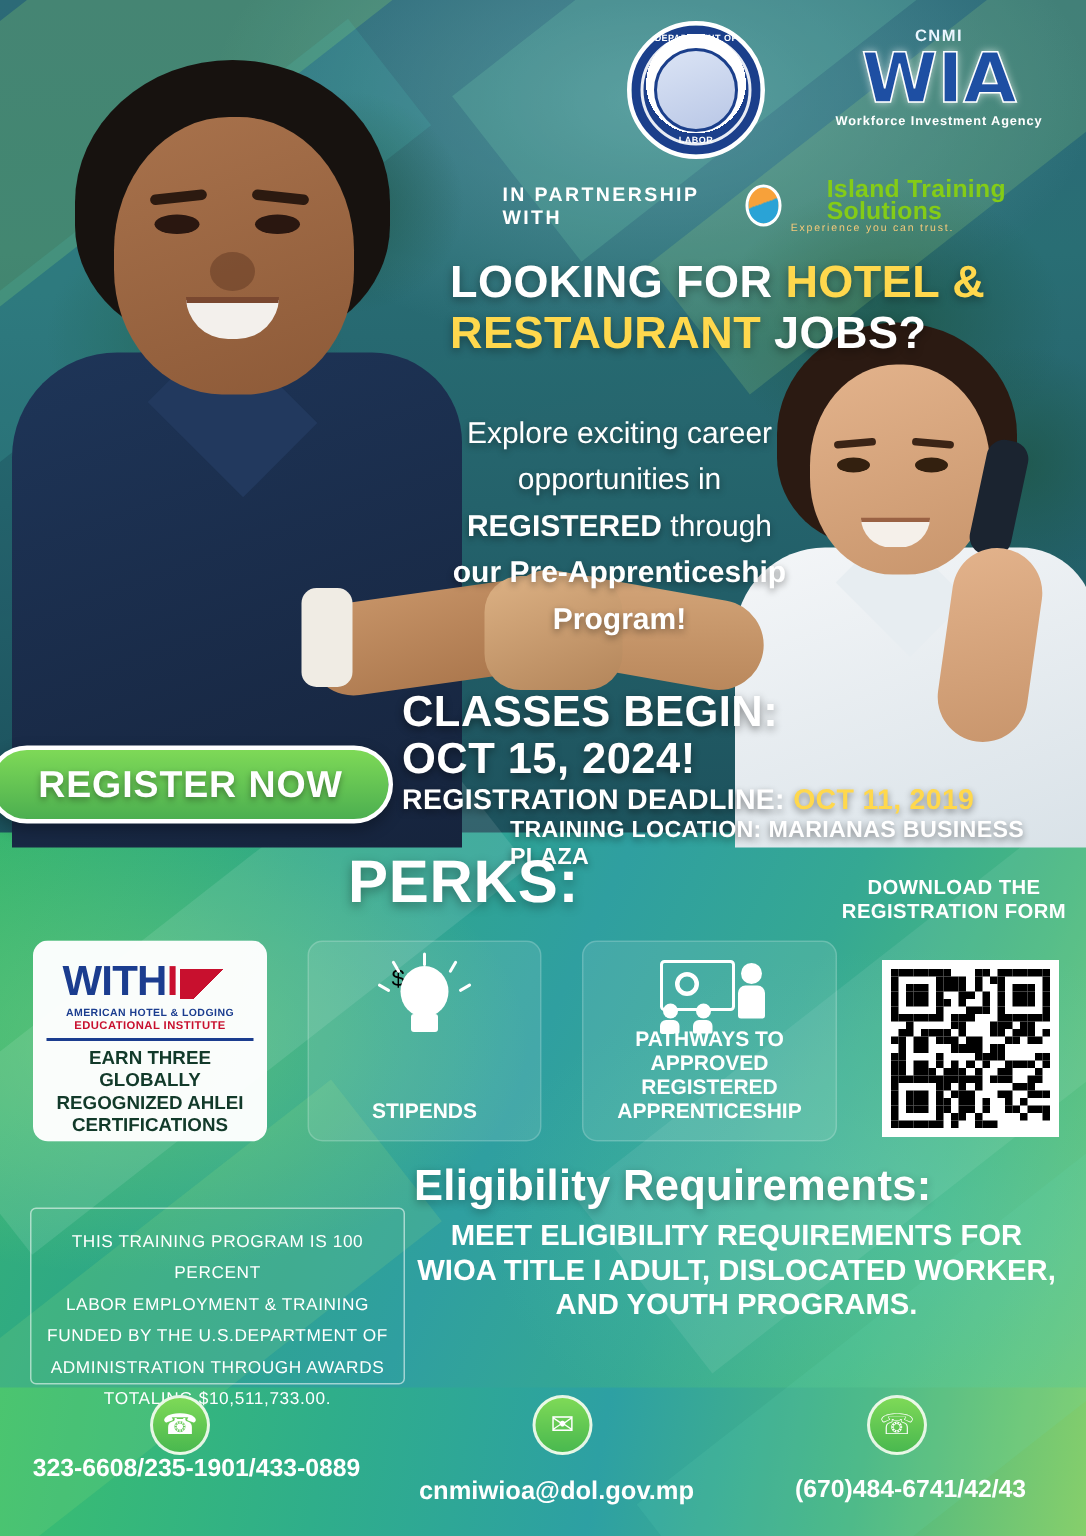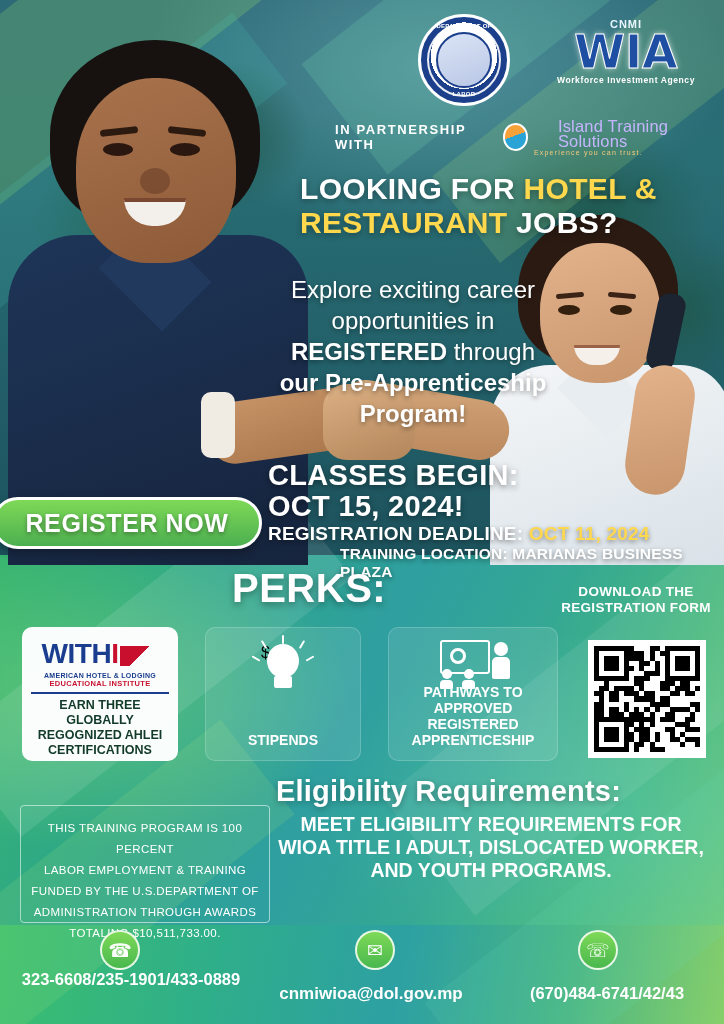--- a/index.html
+++ b/index.html
@@ -149,35 +149,35 @@
     position:absolute; left:335px; top:120px; width:385px; height:34px;
     display:flex; align-items:center; gap:10px;
   }
   .partner-label { color:#ffffff; font-size:13px; font-weight:bold; letter-spacing:1.6px; }
   .its-logo { display:flex; align-items:center; gap:6px; }
   .its-mark {
     width:28px;height:28px;border-radius:50%;
     background:linear-gradient(160deg,#f7a13a 0 45%, #2aa3d6 45% 100%);
     border:2px solid #fff;
   }
-  .its-name { font-size:16.5px; font-weight:normal; color:#c4b5fd; line-height:15px; letter-spacing:.2px;margin-left:24px;}
+  .its-name { font-size:16.5px; font-weight:bold; color:#84cc16; line-height:15px; letter-spacing:.2px;margin-left:24px;}
   .its-tag  { font-size:7px; color:#f4c97a; letter-spacing:1.2px; }
 
   
   .headline {
     position:absolute; left:300px; top:172px; width:410px;
     font-size:30px; font-weight:bold; line-height:34px; color:#ffffff;
     letter-spacing:.3px;
     text-shadow:0 2px 6px rgba(0,0,0,.35);
   }
   .hl-accent { color:#ffd84d; }
 
   .subcopy {
     position:absolute; left:278px; top:274px; width:270px;
-    text-align:center; color:#ffffff; font-size:24px; line-height:31px;
+    text-align:center; color:#ffffff; font-size:20px; line-height:31px;
     text-shadow:0 2px 5px rgba(0,0,0,.4);
   }
   .subcopy b { font-weight:bold; }
 
   
   .classes {
     position:absolute; left:268px; top:460px; width:450px; color:#ffffff;
     text-shadow:0 2px 6px rgba(0,0,0,.45);
   }
   .classes .big { font-size:29px; font-weight:bold; line-height:31px; letter-spacing:.3px; }
@@ -414,21 +414,21 @@
     <b>our Pre-Apprenticeship</b><br>
     <b>Program!</b>
   </div>
 
   <div class="classes">
     <div class="big">CLASSES BEGIN:</div>
     <div class="big">OCT 15, 2024!</div>
   </div>
   <div class="deadline">
     <span>REGISTRATION DEADLINE:</span>
-    <span class="date">OCT 11, 2024</span>
+    <span class="date">OCT 11, 2019</span>
   </div>
   <div class="location">
     <span>TRAINING LOCATION:</span>
     <span>MARIANAS BUSINESS PLAZA</span>
   </div>
 
   <div class="register-btn">
     <span>REGISTER NOW</span>
   </div>
 

